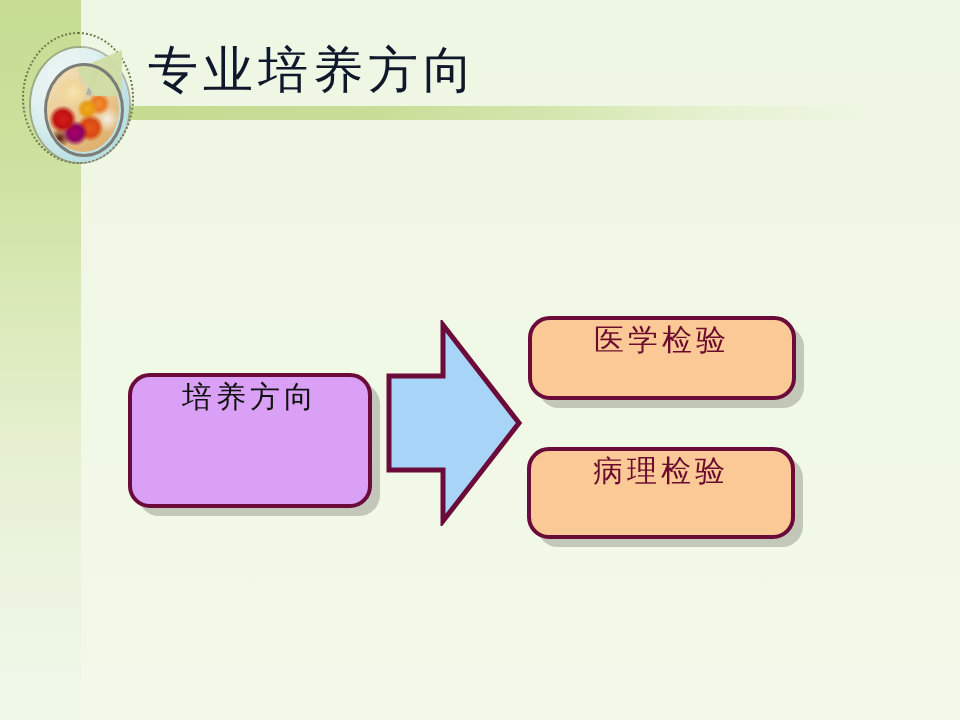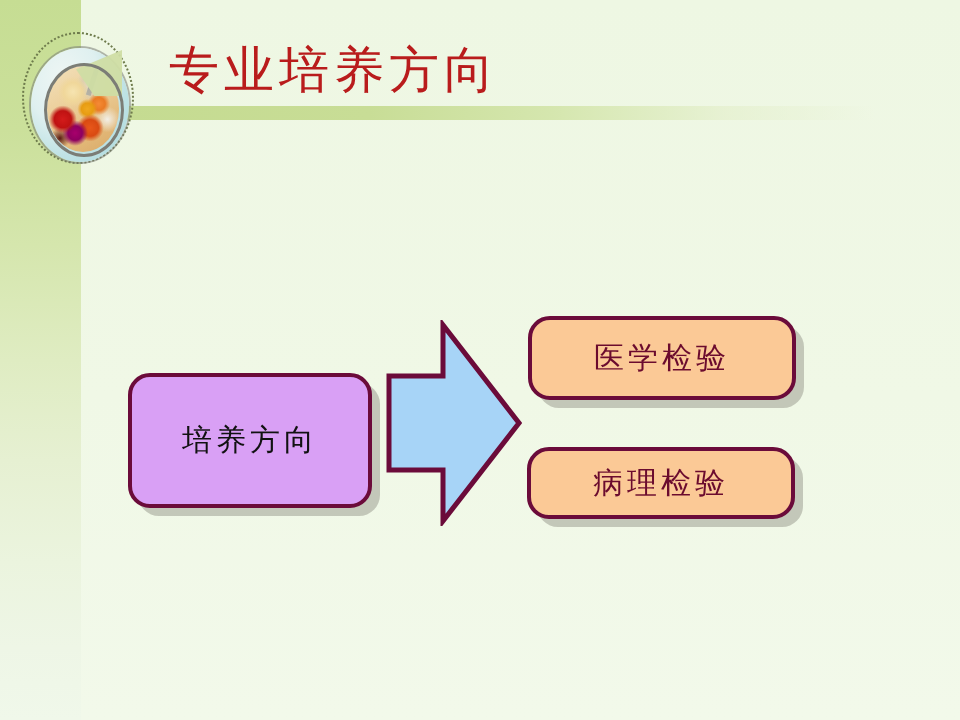--- a/index.html
+++ b/index.html
@@ -138,35 +138,34 @@
     width: 46px;
     height: 46px;
     background: #cfdda4;
     clip-path: polygon(0 42%, 100% 0, 100% 100%, 40% 100%);
     opacity: 0.95;
   }
 
   
   .slide-title {
     position: absolute;
-    left: 169px;
+    left: 148px;
     top: 38px;
     font-size: 50px;
     line-height: 64px;
-    color: #b91c1c;
+    color: #0f172a;
     letter-spacing: 5px;
     white-space: nowrap;
   }
 
   
   .node {
     position: absolute;
     box-sizing: border-box;
     display: flex;
-    align-items: center;
     justify-content: center;
     border-radius: 22px;
     border: 4px solid #6b0b3a;
     box-shadow: 9px 9px 0 -1px rgba(140,140,128,0.45);
   }
   .node-label {
     font-size: 30px;
     letter-spacing: 4px;
     white-space: nowrap;
   }
@@ -184,21 +183,21 @@
     left: 528px;
     top: 316px;
     width: 268px;
     height: 84px;
     background: #fbc996;
   }
   .node-branch-2 {
     left: 527px;
     top: 447px;
     width: 268px;
-    height: 72px;
+    height: 92px;
     background: #fbc996;
   }
   .node-branch-1 .node-label,
   .node-branch-2 .node-label { color: #6b0b2e; }
 
   
   .flow-arrow {
     position: absolute;
     left: 386px;
     top: 320px;

